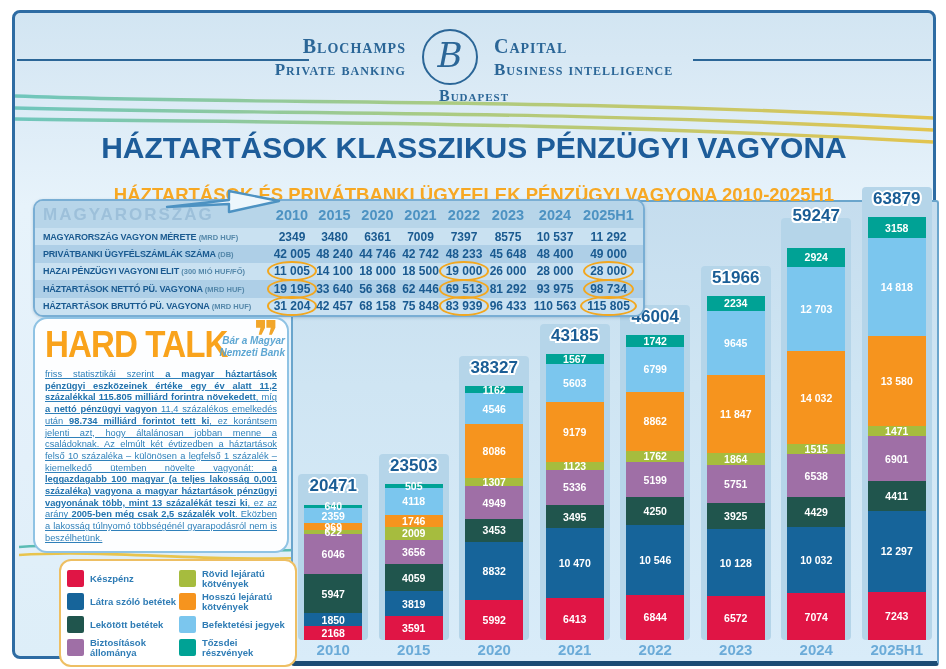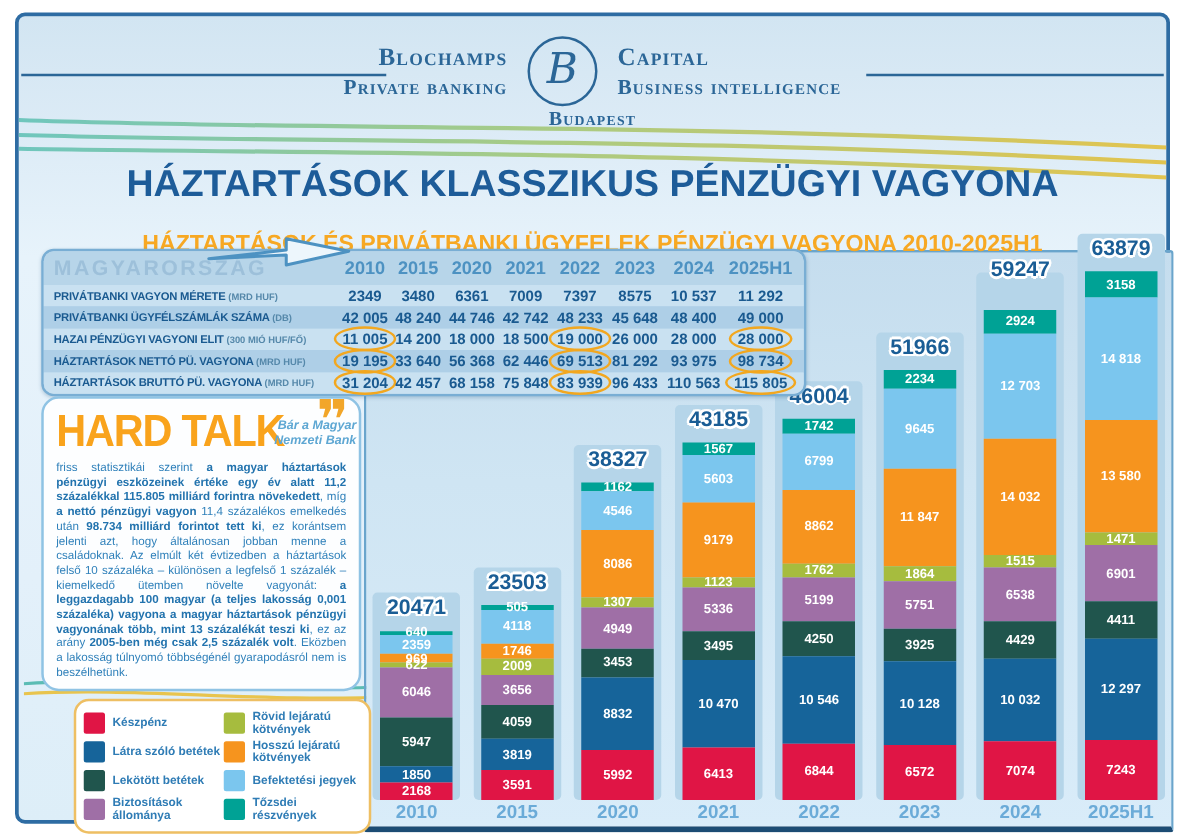--- a/index.html
+++ b/index.html
@@ -55,21 +55,21 @@
   
   .hardtalk{position:absolute;left:18px;top:304px;width:256px;height:236px;background:#fdfeff;
             border:2px solid #8fc3e4;border-radius:14px;padding:6px 10px 6px 10px;z-index:6;
             box-sizing:border-box;overflow:hidden;}
   .ht-head{position:relative;height:42px;}
   .ht-title{font-size:36px;font-weight:900;color:#f9a31c;letter-spacing:-1px;line-height:40px;
             transform:scaleX(.92);transform-origin:left;}
   .ht-quote{position:absolute;right:-2px;top:-14px;font-size:44px;color:#f2a62a;font-weight:700;}
   .ht-intro{position:absolute;right:2px;top:16px;width:98px;text-align:right;font-style:italic;
             font-size:10px;line-height:11.5px;color:#5ea7d3;font-weight:600;}
-  .ht-body{font-size:9.3px;line-height:11.7px;color:#2f80ba;text-align:justify;margin-top:2px;}
+  .ht-body{font-size:9.3px;line-height:11.7px;color:#2f80ba;text-align:justify;margin-top:2px;text-decoration:underline;}
   .ht-body b{color:#2273ae;font-weight:800;}
   
   .legend{position:absolute;left:44px;top:546px;width:238px;height:108px;background:#ffffff;
           border:2px solid #eebf63;border-radius:12px;z-index:6;box-sizing:border-box;
           display:grid;grid-template-columns:1fr 1fr;grid-template-rows:repeat(4,1fr);
           grid-auto-flow:column;padding:6px 6px;column-gap:2px;}
   .lg-item{display:flex;align-items:center;gap:6px;}
   .lg-swatch{width:17px;height:17px;border-radius:2px;flex:0 0 auto;}
   .lg-label{font-size:9.5px;line-height:10px;font-weight:700;color:#2f7cb5;}
   
@@ -396,21 +396,21 @@
           <div class="yr">2010</div>
           <div class="yr">2015</div>
           <div class="yr">2020</div>
           <div class="yr">2021</div>
           <div class="yr">2022</div>
           <div class="yr">2023</div>
           <div class="yr">2024</div>
           <div class="yr">2025H1</div>
         </div>
         <div class="trow">
-          <div class="rlabel"><span>PRIVÁTBANKI VAGYON MÉRETE </span><span class="unit">(MRD HUF)</span></div>
+          <div class="rlabel"><span>MAGYARORSZÁG VAGYON MÉRETE </span><span class="unit">(MRD HUF)</span></div>
           <div class="tval"><span>2349</span></div>
           <div class="tval"><span>3480</span></div>
           <div class="tval"><span>6361</span></div>
           <div class="tval"><span>7009</span></div>
           <div class="tval"><span>7397</span></div>
           <div class="tval"><span>8575</span></div>
           <div class="tval"><span>10 537</span></div>
           <div class="tval"><span>11 292</span></div>
         </div>
         <div class="trow">
@@ -420,21 +420,21 @@
           <div class="tval"><span>44 746</span></div>
           <div class="tval"><span>42 742</span></div>
           <div class="tval"><span>48 233</span></div>
           <div class="tval"><span>45 648</span></div>
           <div class="tval"><span>48 400</span></div>
           <div class="tval"><span>49 000</span></div>
         </div>
         <div class="trow">
           <div class="rlabel"><span>HAZAI PÉNZÜGYI VAGYONI ELIT </span><span class="unit">(300 MIÓ HUF/FŐ)</span></div>
           <div class="tval"><span class="hl">11 005</span></div>
-          <div class="tval"><span>14 200</span></div>
+          <div class="tval"><span>14 100</span></div>
           <div class="tval"><span>18 000</span></div>
           <div class="tval"><span>18 500</span></div>
           <div class="tval"><span class="hl">19 000</span></div>
           <div class="tval"><span>26 000</span></div>
           <div class="tval"><span>28 000</span></div>
           <div class="tval"><span class="hl">28 000</span></div>
         </div>
         <div class="trow">
           <div class="rlabel"><span>HÁZTARTÁSOK NETTÓ PÜ. VAGYONA </span><span class="unit">(MRD HUF)</span></div>
           <div class="tval"><span class="hl">19 195</span></div>

